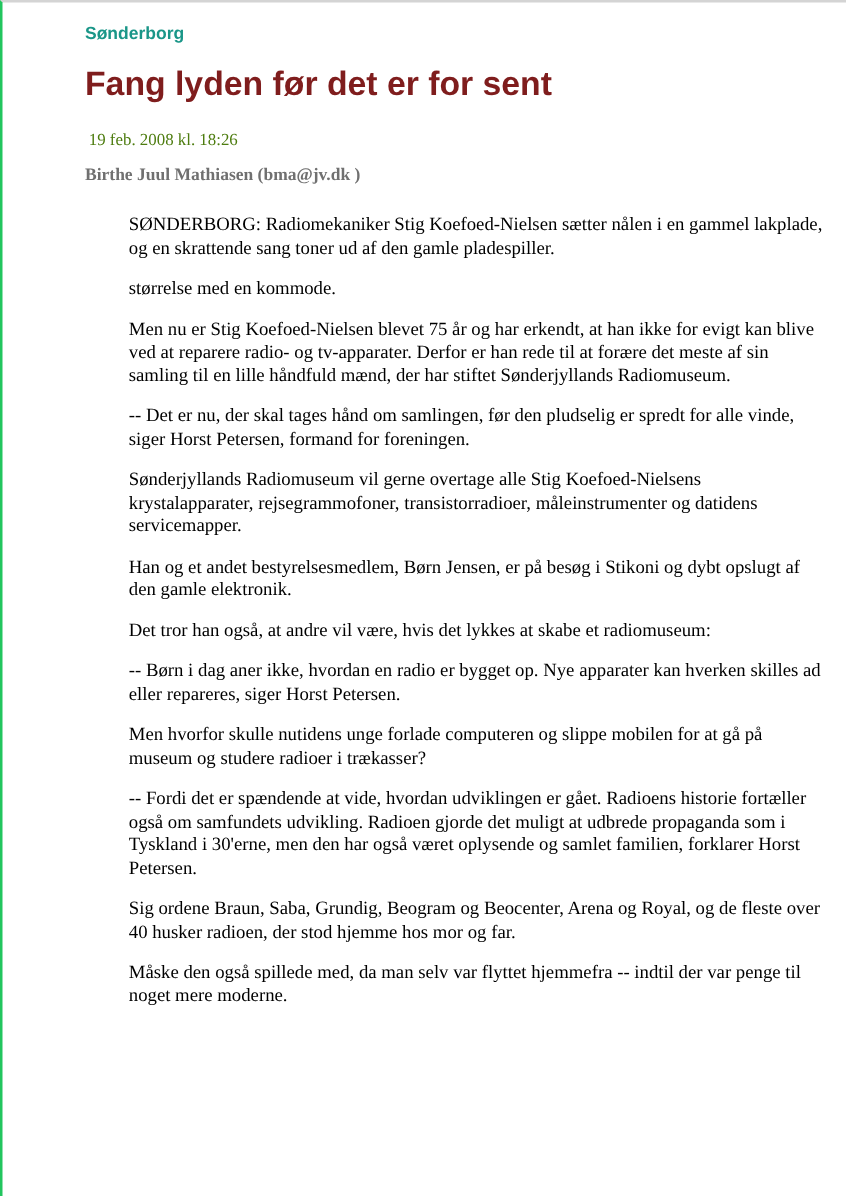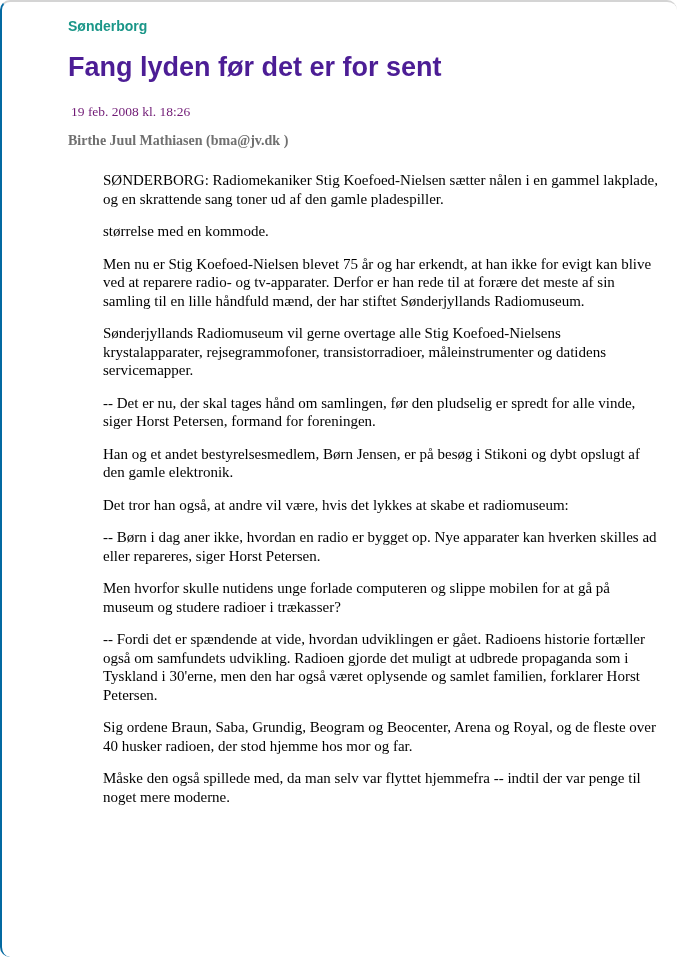--- a/index.html
+++ b/index.html
@@ -1,36 +1,35 @@
 <!DOCTYPE html>
 <html><head>
 <meta charset="utf-8">
 <style>
   html, body { margin: 0; padding: 0; background: #ffffff; }
   body { width: 677px; height: 957px; overflow: hidden; position: relative; }
   .frame {
     position: absolute; left: 0; top: 0; width: 677px; height: 957px;
-    border-top: 2px solid #d4d4d4; border-left: 2px solid #0369a1;
+    border-top: 2px solid #d4d4d4; border-left: 2px solid #22c55e;
     box-sizing: border-box;
-    border-radius: 10px;
   }
   .content { position: absolute; left: 66px; top: 0; width: 560px; }
   .section {
     position: absolute; top: 16px; left: 0;
     font-family: "Liberation Sans", sans-serif; font-weight: bold;
     font-size: 14px; color: #1a9688; letter-spacing: 0px;
   }
   .headline {
     position: absolute; top: 50px; left: 0; margin: 0;
     font-family: "Liberation Sans", sans-serif; font-weight: bold;
-    font-size: 27px; color: #4c1d95; white-space: nowrap;
+    font-size: 27px; color: #7f1d1d; white-space: nowrap;
   }
   .date {
     position: absolute; top: 102px; left: 3px;
-    font-family: "Liberation Serif", serif; font-size: 13.5px; color: #701a75;
+    font-family: "Liberation Serif", serif; font-size: 13.5px; color: #4d7c0f;
   }
   .byline {
     position: absolute; top: 131px; left: 0;
     font-family: "Liberation Serif", serif; font-size: 14px; font-weight: bold; color: #707070;
   }
   .body {
     position: absolute; top: 169px; left: 0; width: 560px;
     font-family: "Liberation Serif", serif; font-size: 15px; line-height: 18.5px; color: #000; margin-left: 35px;
   }
   .para { margin: 0 0 14px 0; }
@@ -52,27 +51,27 @@
         </p>
         <p class="para">
           <span class="line">størrelse med en kommode.</span>
         </p>
         <p class="para">
           <span class="line">Men nu er Stig Koefoed-Nielsen blevet 75 år og har erkendt, at han ikke for evigt kan blive</span>
           <span class="line">ved at reparere radio- og tv-apparater. Derfor er han rede til at forære det meste af sin</span>
           <span class="line">samling til en lille håndfuld mænd, der har stiftet Sønderjyllands Radiomuseum.</span>
         </p>
         <p class="para">
+          <span class="line">-- Det er nu, der skal tages hånd om samlingen, før den pludselig er spredt for alle vinde,</span>
+          <span class="line">siger Horst Petersen, formand for foreningen.</span>
+        </p>
+        <p class="para">
           <span class="line">Sønderjyllands Radiomuseum vil gerne overtage alle Stig Koefoed-Nielsens</span>
           <span class="line">krystalapparater, rejsegrammofoner, transistorradioer, måleinstrumenter og datidens</span>
           <span class="line">servicemapper.</span>
-        </p>
-        <p class="para">
-          <span class="line">-- Det er nu, der skal tages hånd om samlingen, før den pludselig er spredt for alle vinde,</span>
-          <span class="line">siger Horst Petersen, formand for foreningen.</span>
         </p>
         <p class="para">
           <span class="line">Han og et andet bestyrelsesmedlem, Børn Jensen, er på besøg i Stikoni og dybt opslugt af</span>
           <span class="line">den gamle elektronik.</span>
         </p>
         <p class="para">
           <span class="line">Det tror han også, at andre vil være, hvis det lykkes at skabe et radiomuseum:</span>
         </p>
         <p class="para">
           <span class="line">-- Børn i dag aner ikke, hvordan en radio er bygget op. Nye apparater kan hverken skilles ad</span>

